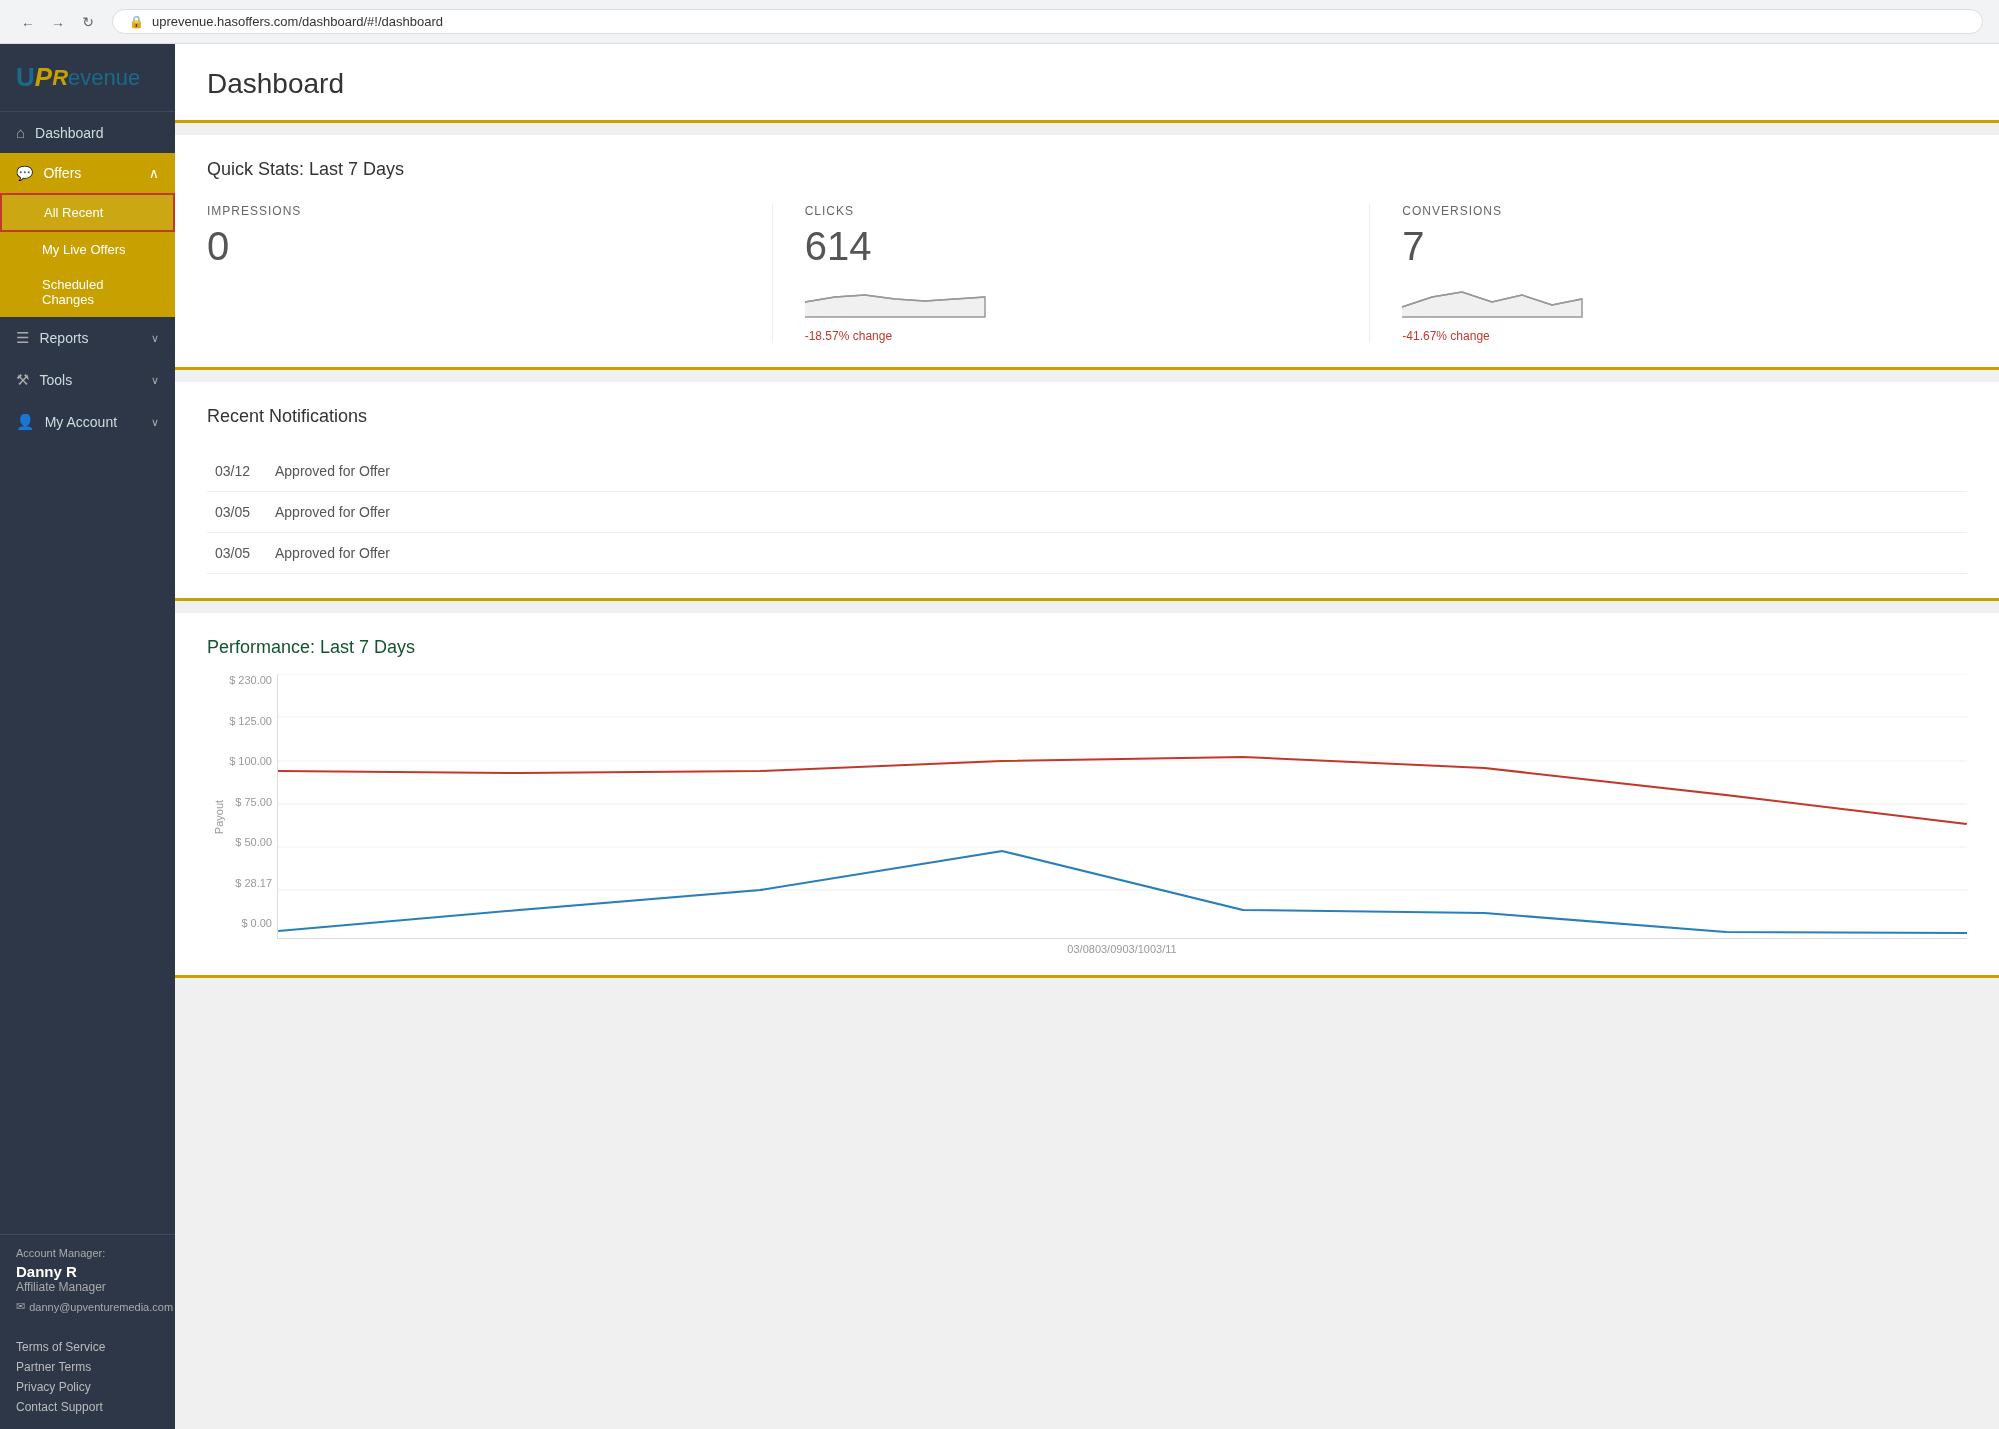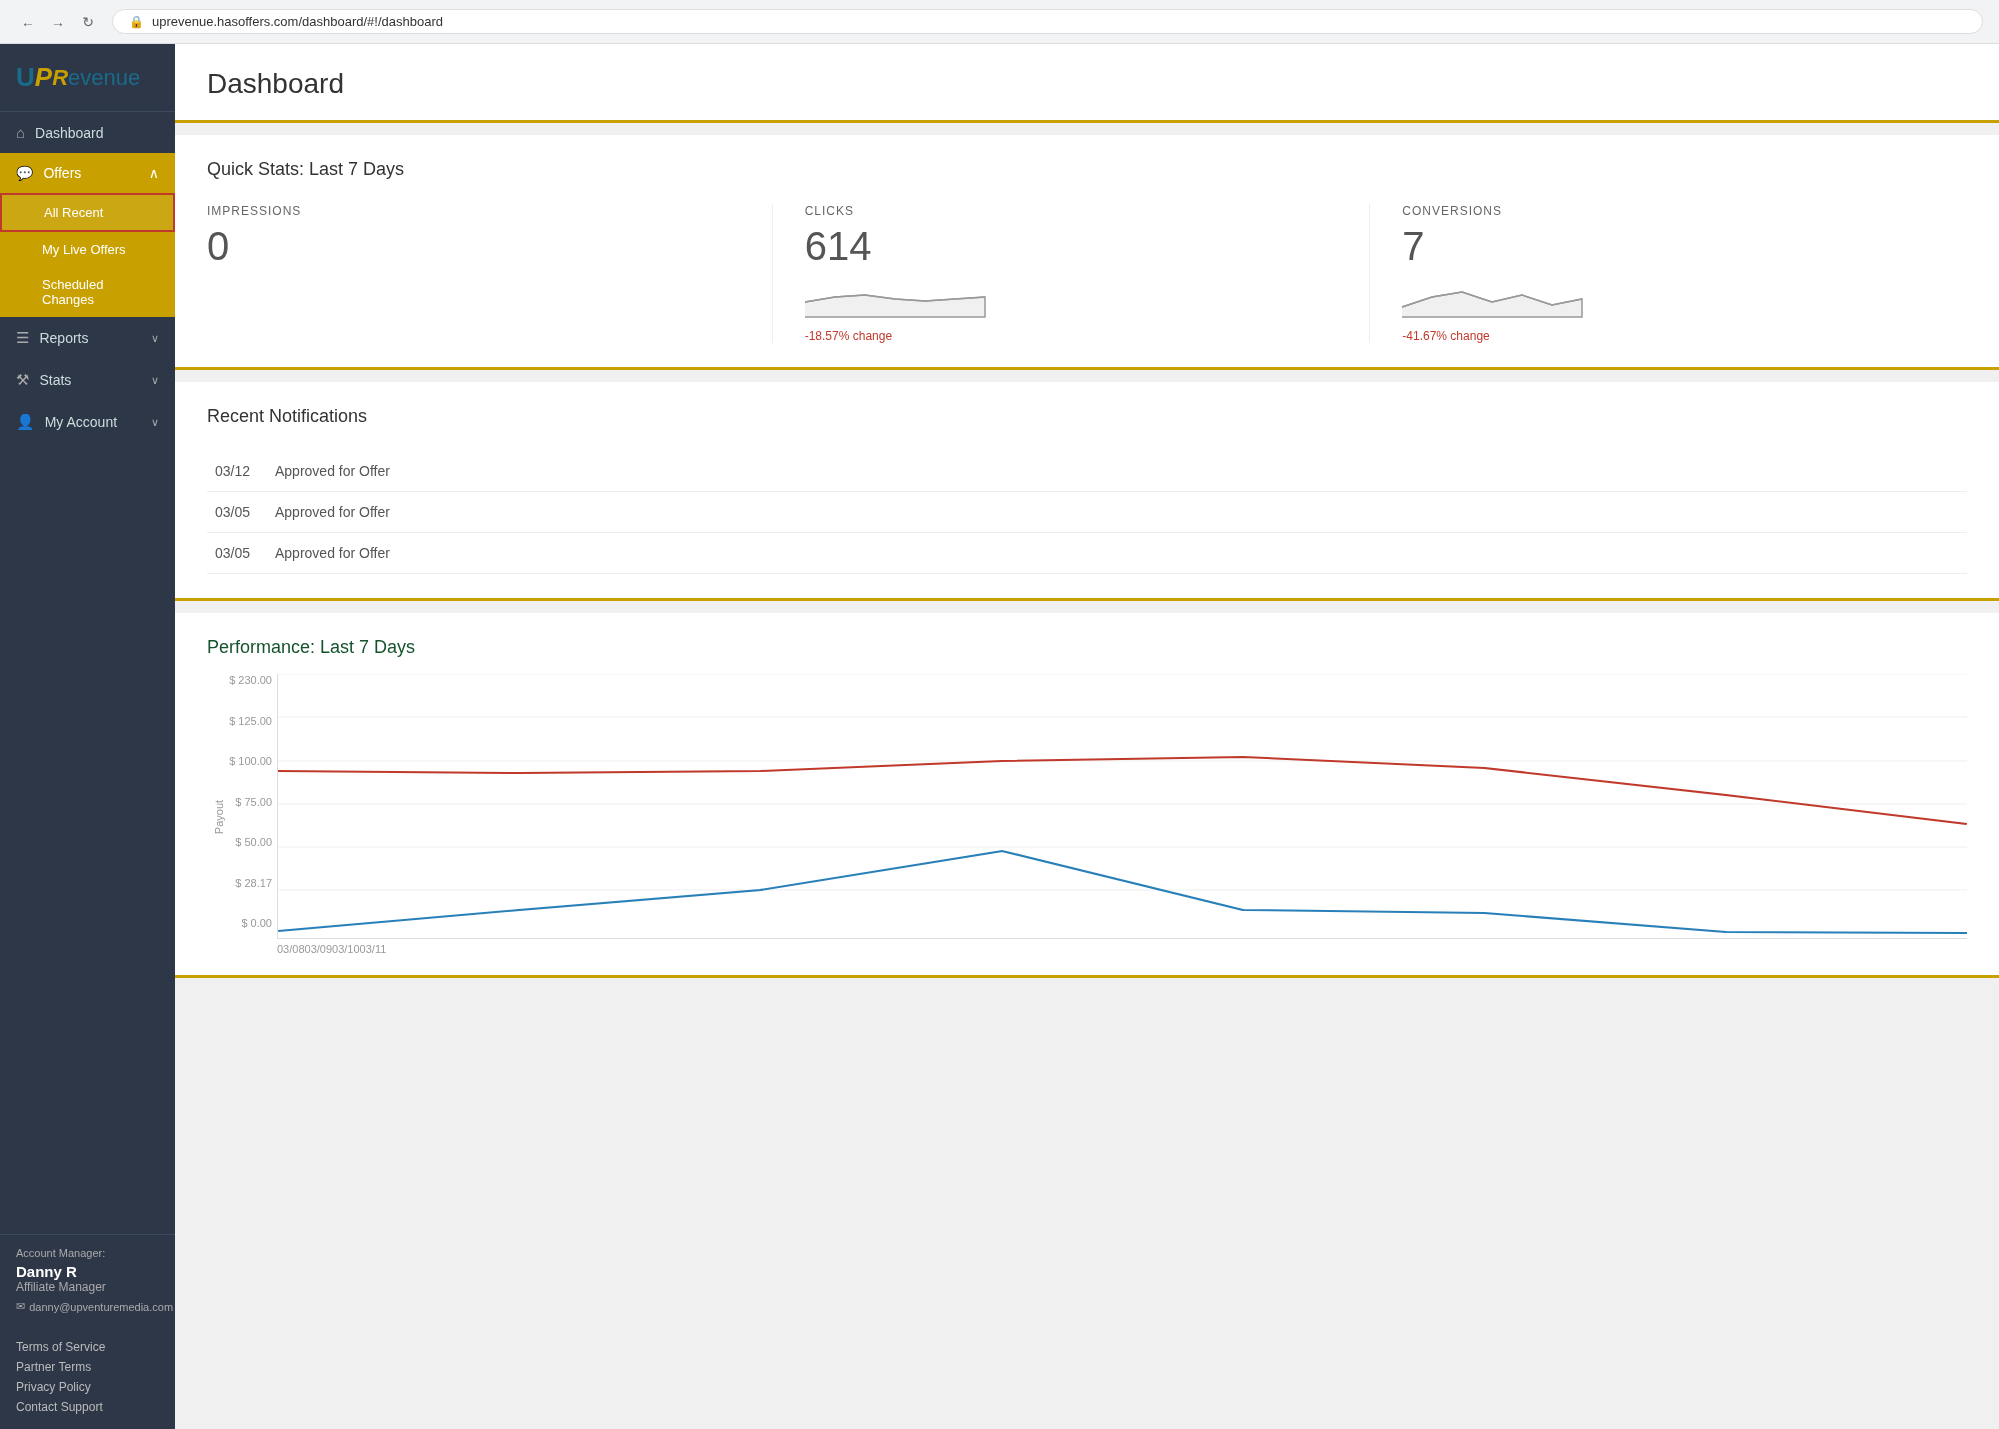--- a/index.html
+++ b/index.html
@@ -182,21 +182,21 @@
       </div>
 
       <div class="nav-item">
         <span class="nav-item-icon">☰</span>
         <span class="nav-item-label">Reports</span>
         <span class="nav-item-chevron">∨</span>
       </div>
 
       <div class="nav-item">
         <span class="nav-item-icon">⚒</span>
-        <span class="nav-item-label">Stats</span>
+        <span class="nav-item-label">Tools</span>
         <span class="nav-item-chevron">∨</span>
       </div>
 
       <div class="nav-item">
         <span class="nav-item-icon">👤</span>
         <span class="nav-item-label">My Account</span>
         <span class="nav-item-chevron">∨</span>
       </div>
     </div>
 
@@ -309,21 +309,21 @@
             <line x1="0" y1="130" x2="700" y2="130" stroke="#f0f0f0" stroke-width="1"></line>
             <line x1="0" y1="173" x2="700" y2="173" stroke="#f0f0f0" stroke-width="1"></line>
             <line x1="0" y1="216" x2="700" y2="216" stroke="#f0f0f0" stroke-width="1"></line>
 
             <polyline fill="none" stroke="#c0392b" stroke-width="2" points="0,97 100,99 200,97 300,87 400,83 500,94 600,121 700,150"></polyline>
 
             <polyline fill="none" stroke="#2980b9" stroke-width="2" points="0,257 100,236 200,216 300,177 400,236 500,239 600,258 700,259"></polyline>
           </svg>
         </div>
 
-        <div style="display:flex;justify-content:flex-start;padding:4px 0;font-size:11px;color:#999;">
+        <div style="display:flex;justify-content:center;padding:4px 0;font-size:11px;color:#999;">
           <span>03/08</span>
           <span>03/09</span>
           <span>03/10</span>
           <span>03/11</span>
         </div>
       </div>
     </div>
 
   </div>
 </div>

